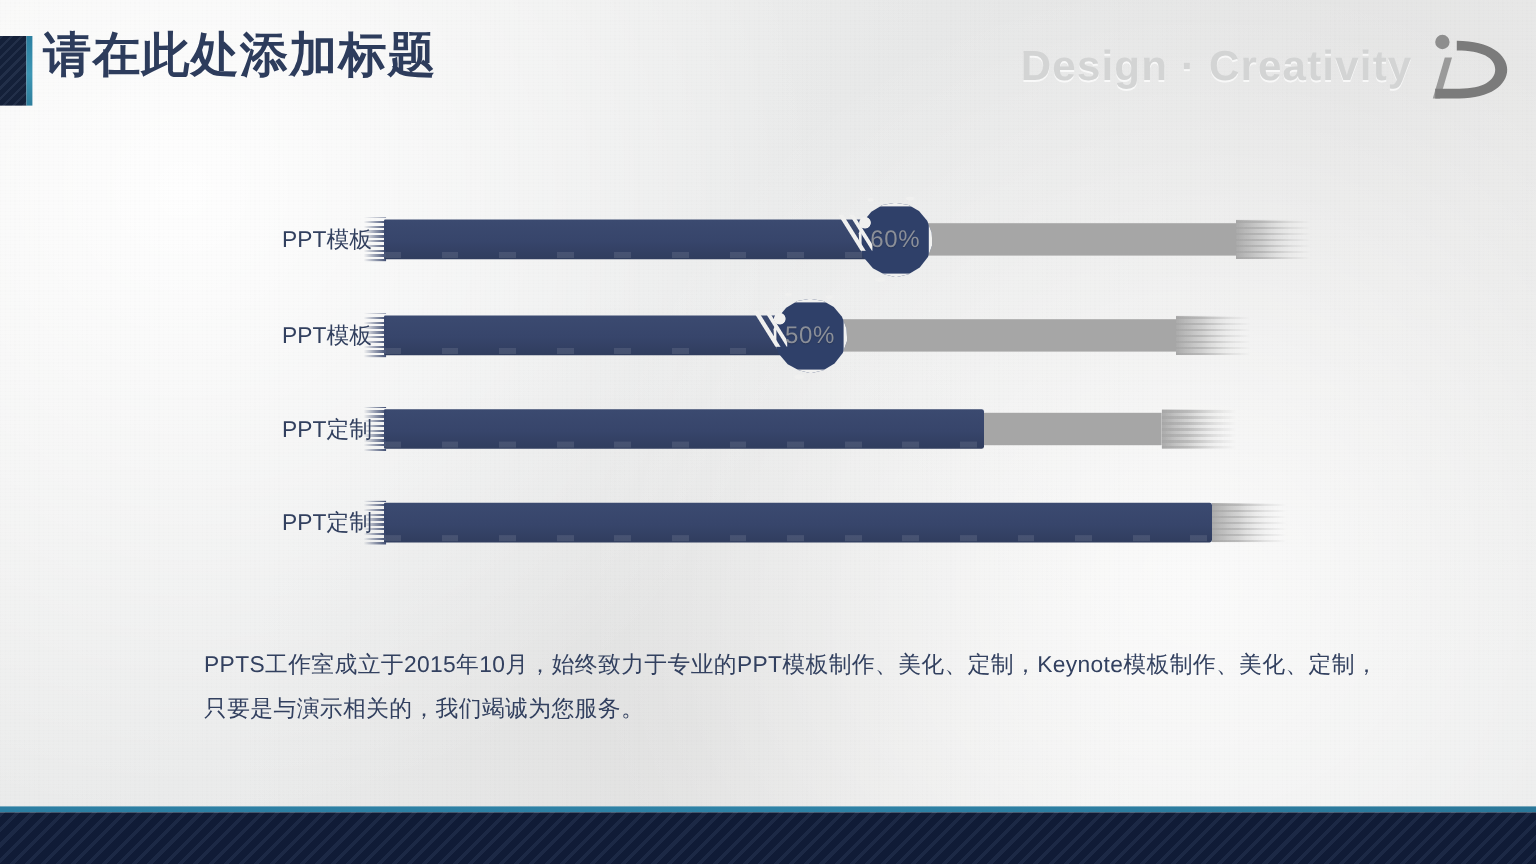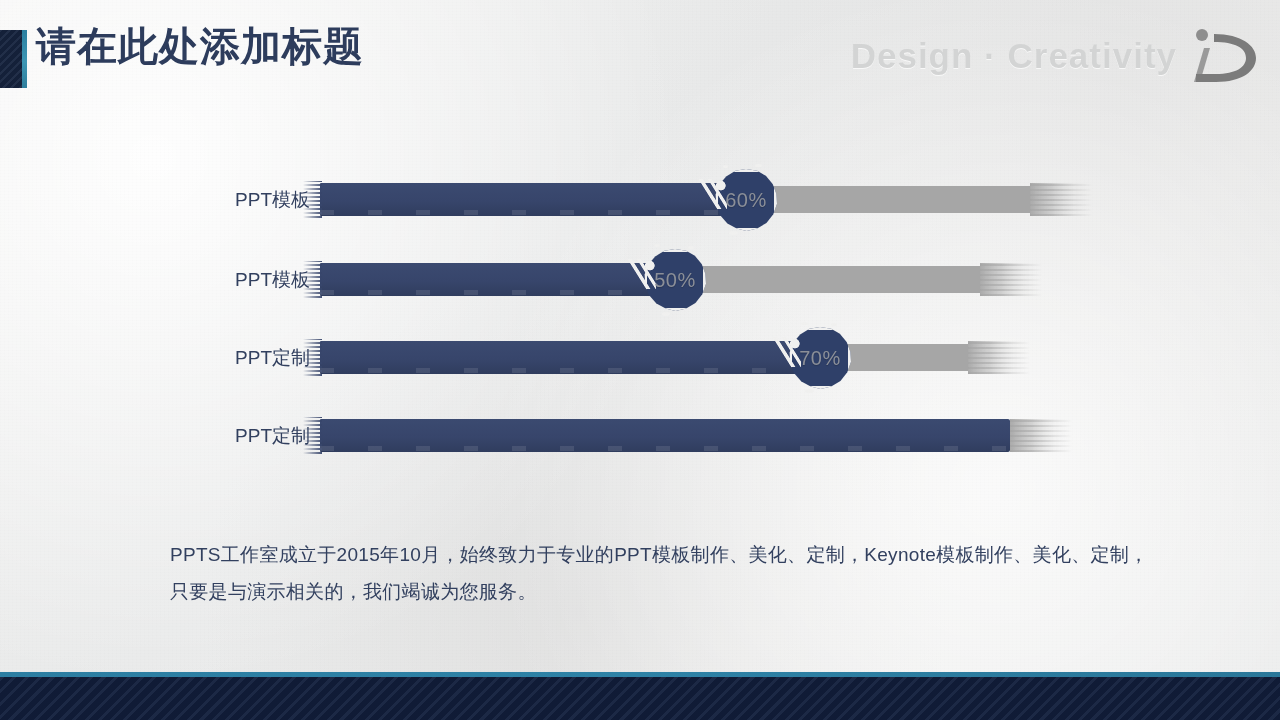--- a/index.html
+++ b/index.html
@@ -304,28 +304,20 @@
           <span class="blot-value">50%</span>
         </div>
       </div>
     </div>
 
     <div class="bar-row" style="top:158px">
       <div class="bar-label">PPT定制</div>
       <div class="track-wrap">
         <div class="track-grey" style="width:648px"></div>
         <div class="track-fill" style="width:500px"></div>
-        <div class="blot" style="left:500px">
-          <div class="blot-shape"></div>
-          <div class="blot-splash"></div>
-          <div class="blot-fleck" style="left:12px;top:-5px;width:7px;height:3px"></div>
-          <div class="blot-fleck" style="left:42px;top:-4px;width:6px;height:3px"></div>
-          <div class="blot-fleck" style="left:16px;bottom:-4px;width:9px;height:4px"></div>
-          <span class="blot-value">70%</span>
-        </div>
       </div>
     </div>
 
     <div class="bar-row" style="top:236px">
       <div class="bar-label">PPT定制</div>
       <div class="track-wrap">
         <div class="track-grey" style="width:690px"></div>
         <div class="track-fill" style="width:690px"></div>
       </div>
     </div>

